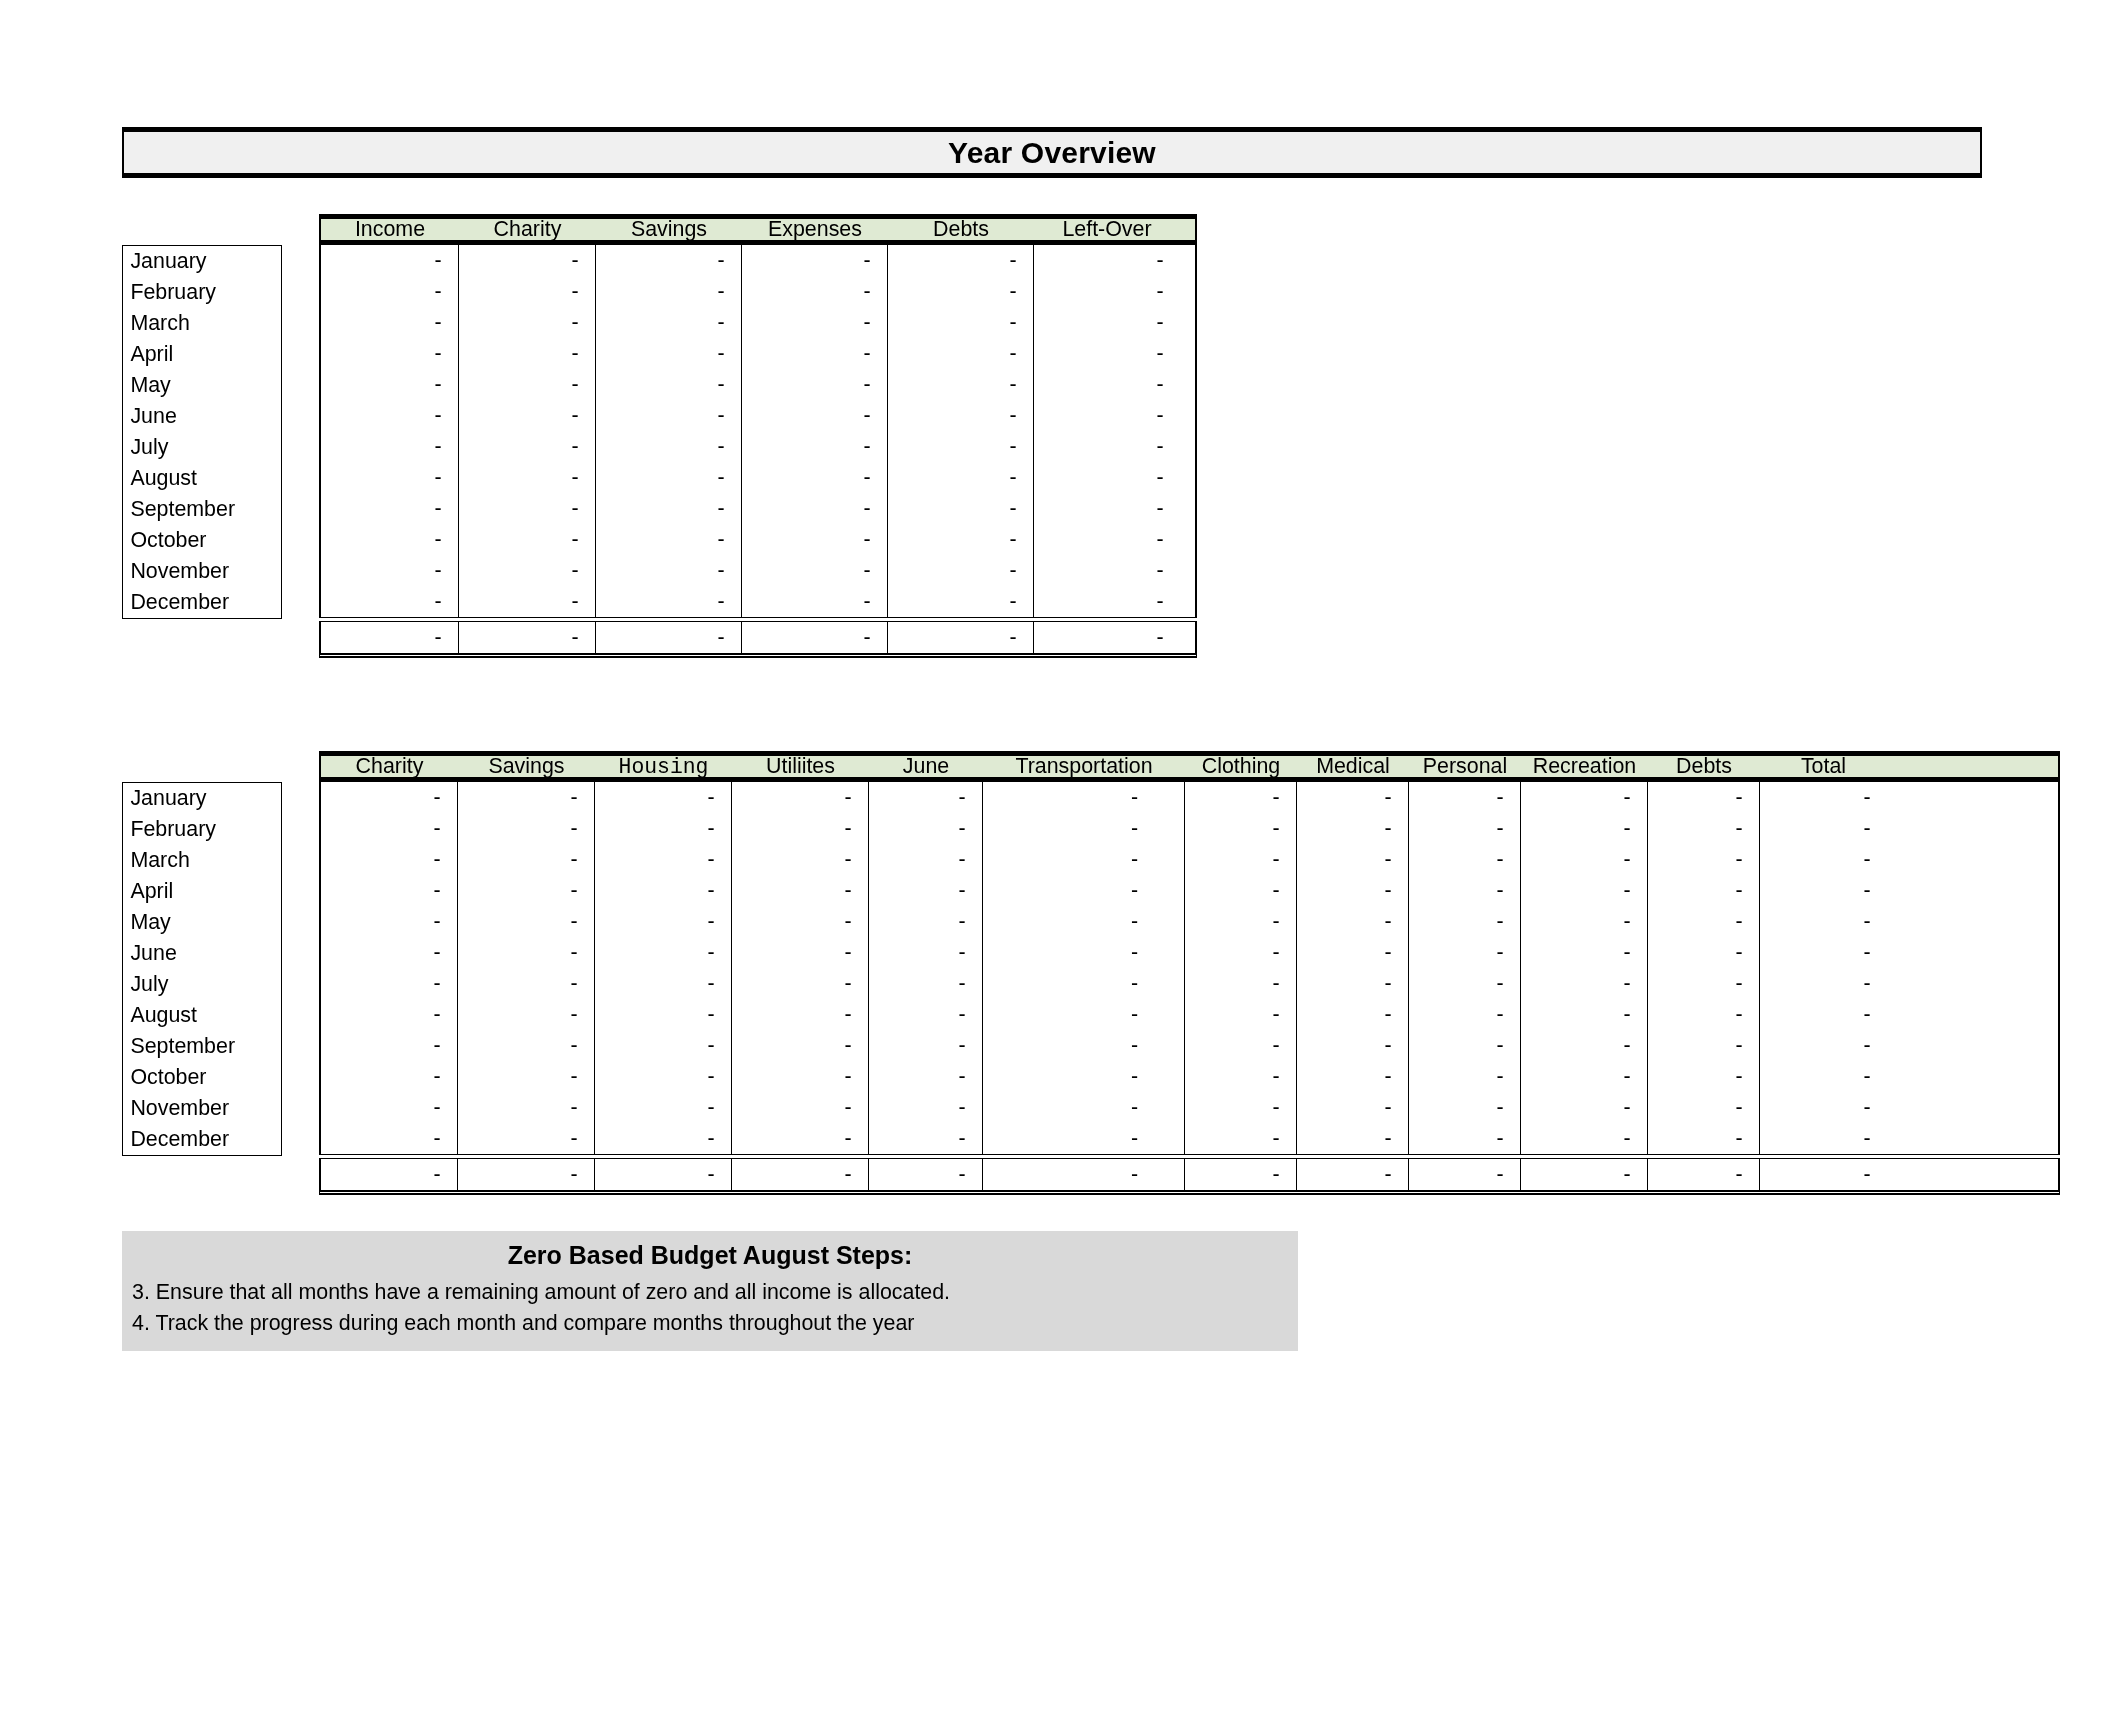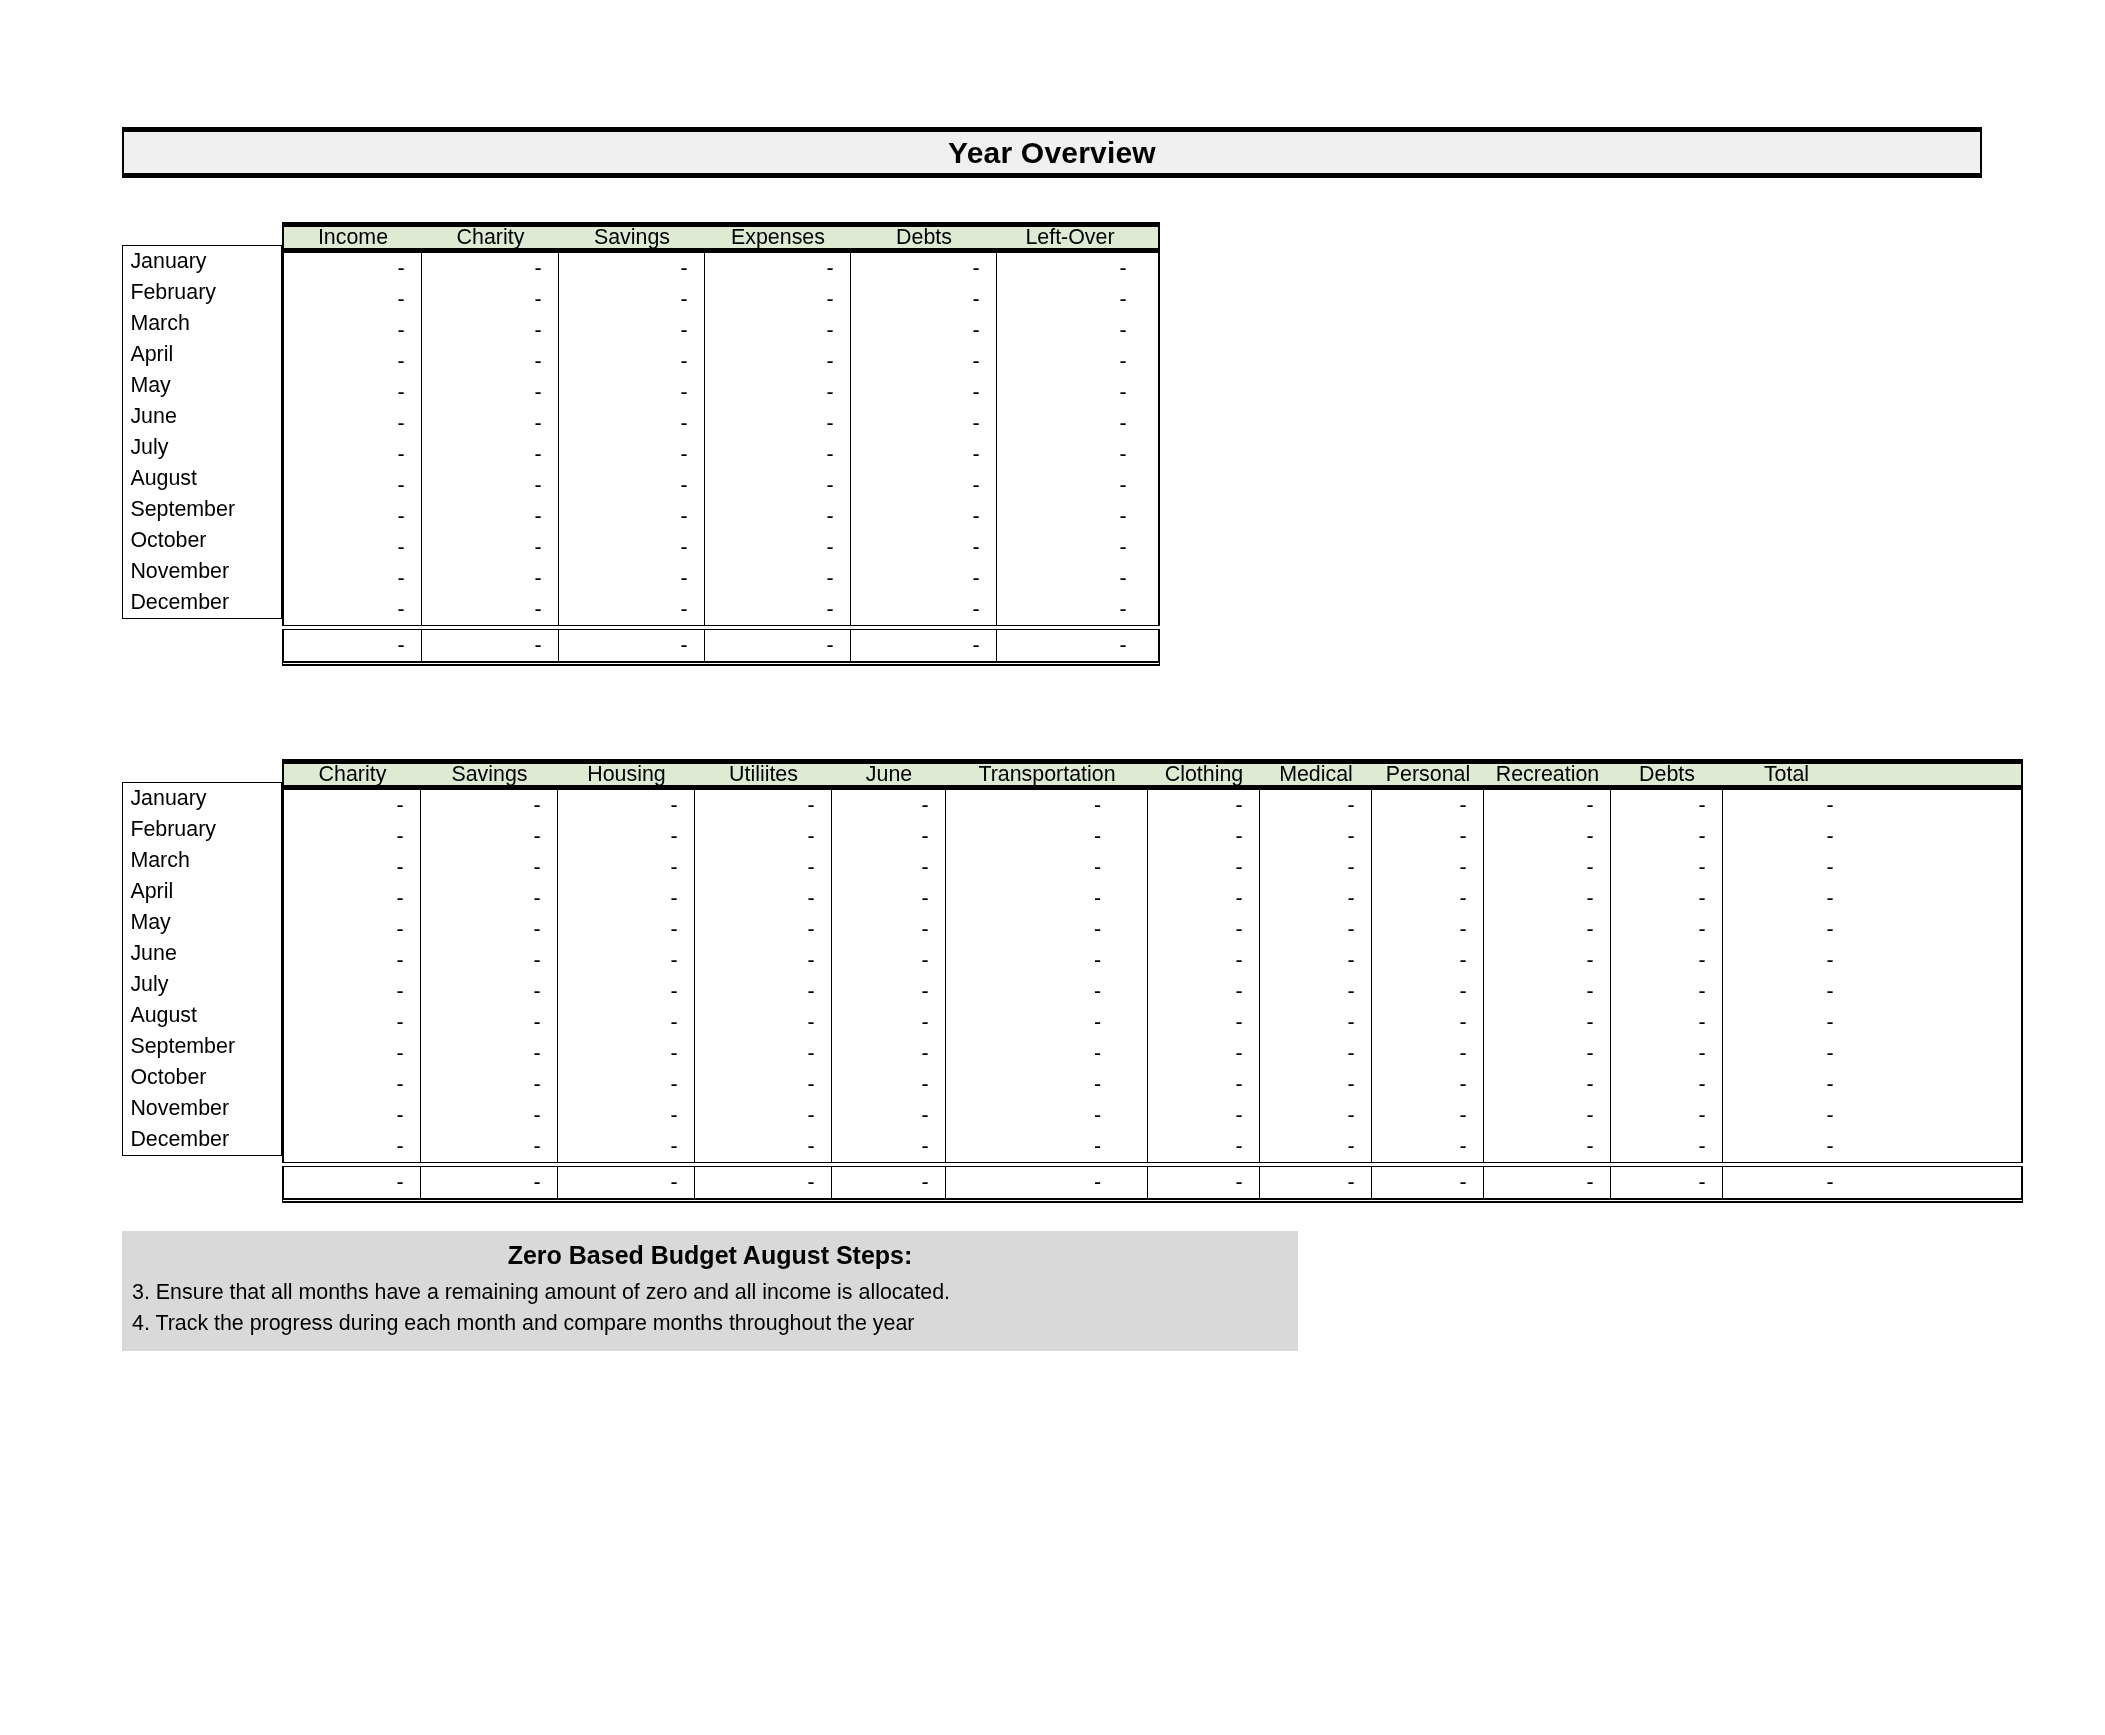--- a/index.html
+++ b/index.html
@@ -59,21 +59,22 @@
     line-height: 31px;
     padding-left: 7.4px;
     font-size: 21.4px;
     white-space: nowrap;
     box-sizing: border-box;
   }
 
   
   .grid-area {
     position: absolute;
-    top: 8px;
+    top: 0;
+    margin-left: 37px;
   }
 
   .header-band {
     display: flex;
     background: #dfead3;
     border-top: 5px solid #000;
     border-bottom: 5px solid #000;
     border-left: 2.5px solid #000;
     border-right: 2.5px solid #000;
     box-sizing: border-box;
@@ -303,21 +304,21 @@
       <div class="month-cell">August</div>
       <div class="month-cell">September</div>
       <div class="month-cell">October</div>
       <div class="month-cell">November</div>
       <div class="month-cell">December</div>
     </div>
   <div class="grid-area" id="category-grid" style="left:160px; width:1741px;">
       <div class="header-band">
         <div class="hcell" style="width: 137px;">Charity</div>
         <div class="hcell" style="width: 137px;">Savings</div>
-        <div class="hcell" style="width: 137px;">Housing</div>
+        <div class="hcell" style="width: 137px; font-family: Liberation Mono, monospace;">Housing</div>
         <div class="hcell" style="width: 137px;">Utiliites</div>
         <div class="hcell" style="width: 114px;">June</div>
         <div class="hcell" style="width: 202px;">Transportation</div>
         <div class="hcell" style="width: 112px;">Clothing</div>
         <div class="hcell" style="width: 112px;">Medical</div>
         <div class="hcell" style="width: 112px;">Personal</div>
         <div class="hcell" style="width: 127px;">Recreation</div>
         <div class="hcell" style="width: 112px;">Debts</div>
         <div class="hcell" style="width: 127px;">Total</div>
       </div>

